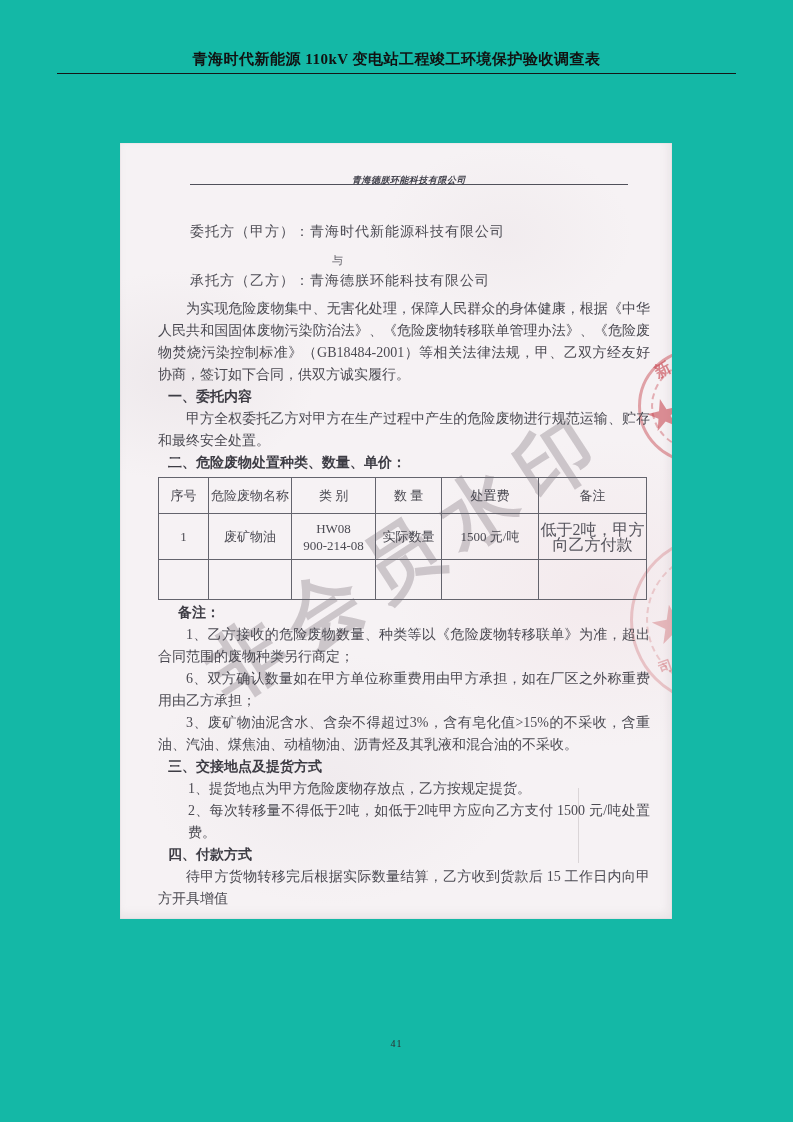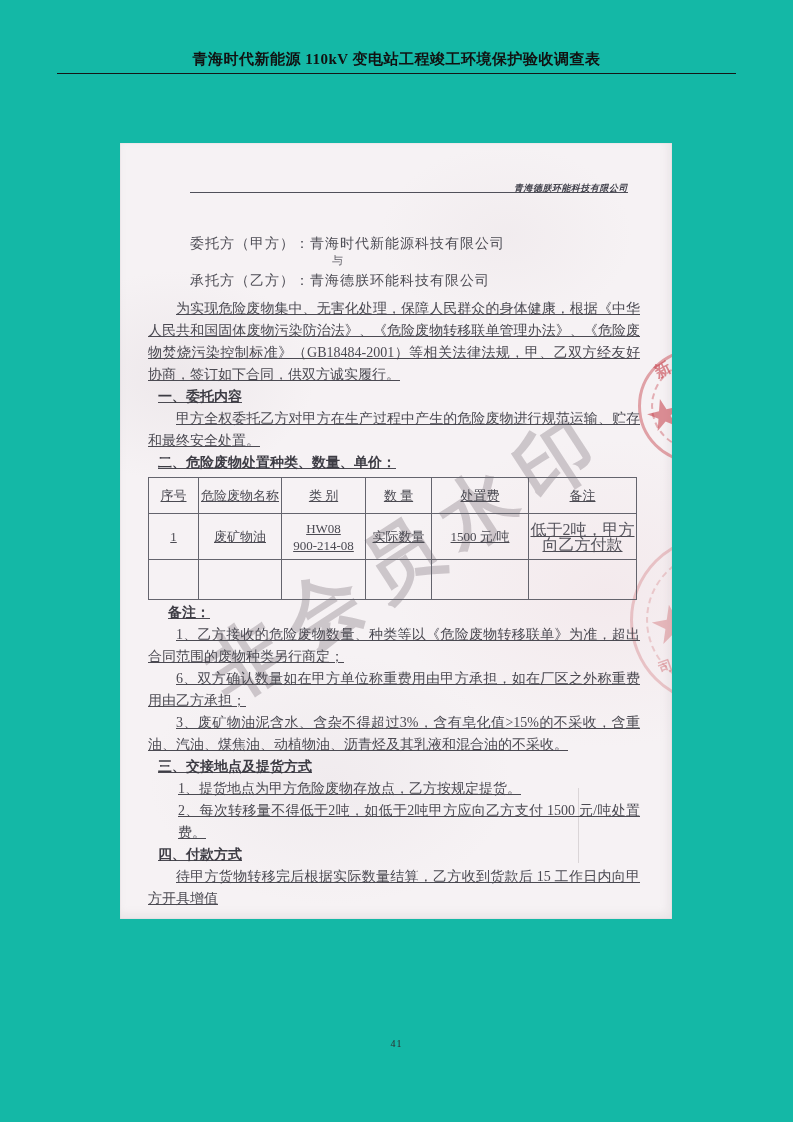--- a/index.html
+++ b/index.html
@@ -18,33 +18,33 @@
   .scan { position:absolute; left:120px; top:143px; width:552px; height:776px;
     background-color:#f6f2f4;
     background-image:
       radial-gradient(ellipse 200px 150px at 10% 30%, rgba(208,198,204,0.22), transparent 70%),
       radial-gradient(ellipse 300px 220px at 88% 58%, rgba(238,214,219,0.30), transparent 70%),
       radial-gradient(ellipse 260px 180px at 38% 82%, rgba(214,204,211,0.18), transparent 70%),
       radial-gradient(ellipse 180px 130px at 70% 12%, rgba(228,218,222,0.25), transparent 70%);
     box-shadow: inset 0 0 1px rgba(140,130,136,0.55), inset -3px -4px 10px rgba(172,158,164,0.18);
     overflow:hidden; }
 
-  .scan-letterhead { position:absolute; left:70px; top:34px; width:438px;
-    height:16px; border-bottom:1px solid #50505a; text-align:right; }
+  .scan-letterhead { position:absolute; left:70px; top:26px; width:438px;
+    height:16px; border-bottom:1px solid #50505a; text-align:center; }
   .scan-letterhead span { font-size:9px; font-style:italic; font-weight:bold;
     color:#42424c; letter-spacing:0.5px; }
 
   .party-a { position:absolute; left:70px; top:80px; font-size:14px;
-    color:#4d4c54; letter-spacing:1px;margin-top:12px; }
+    color:#4d4c54; letter-spacing:1px; }
   .conj { position:absolute; left:212px; top:110px; font-size:11px; color:#5c5b63; }
   .party-b { position:absolute; left:70px; top:129px; font-size:14px;
     color:#4d4c54; letter-spacing:1px; }
 
-  .content { position:absolute; left:28px; top:155px; width:492px;
-    font-size:14px; line-height:22px; color:#4b4a52; text-align:justify;text-decoration:underline; }
+  .content { position:absolute; left:38px; top:155px; width:492px;
+    font-size:14px; line-height:22px; color:#4b4a52; text-align:justify; }
   .content p.ind { text-indent:2em; }
   .content p.item { padding-left:30px; }
   .sec { font-weight:bold; color:#3d3c44; padding-left:10px; }
   .notes-label { font-weight:bold; color:#3d3c44; padding-left:20px; }
 
   table.hw { border-collapse:collapse; width:489px; margin:3px 0 2px 0;
     table-layout:fixed; }
   table.hw td { border:1px solid #64646d; text-align:center;
     vertical-align:middle; font-size:13px; color:#4b4a52; line-height:17px; }
   tr.thead td { height:36px; }

